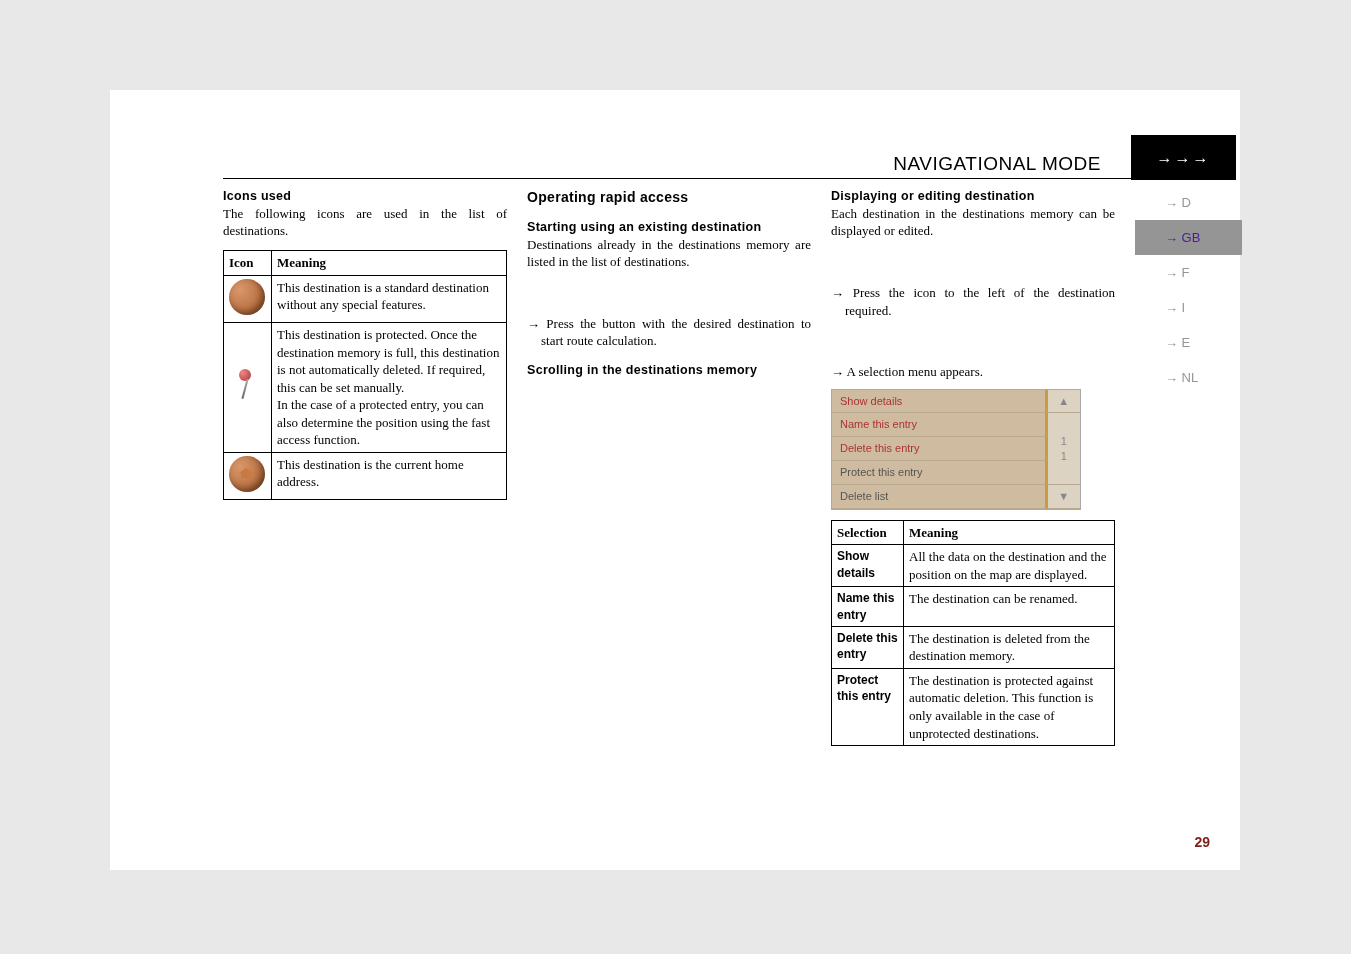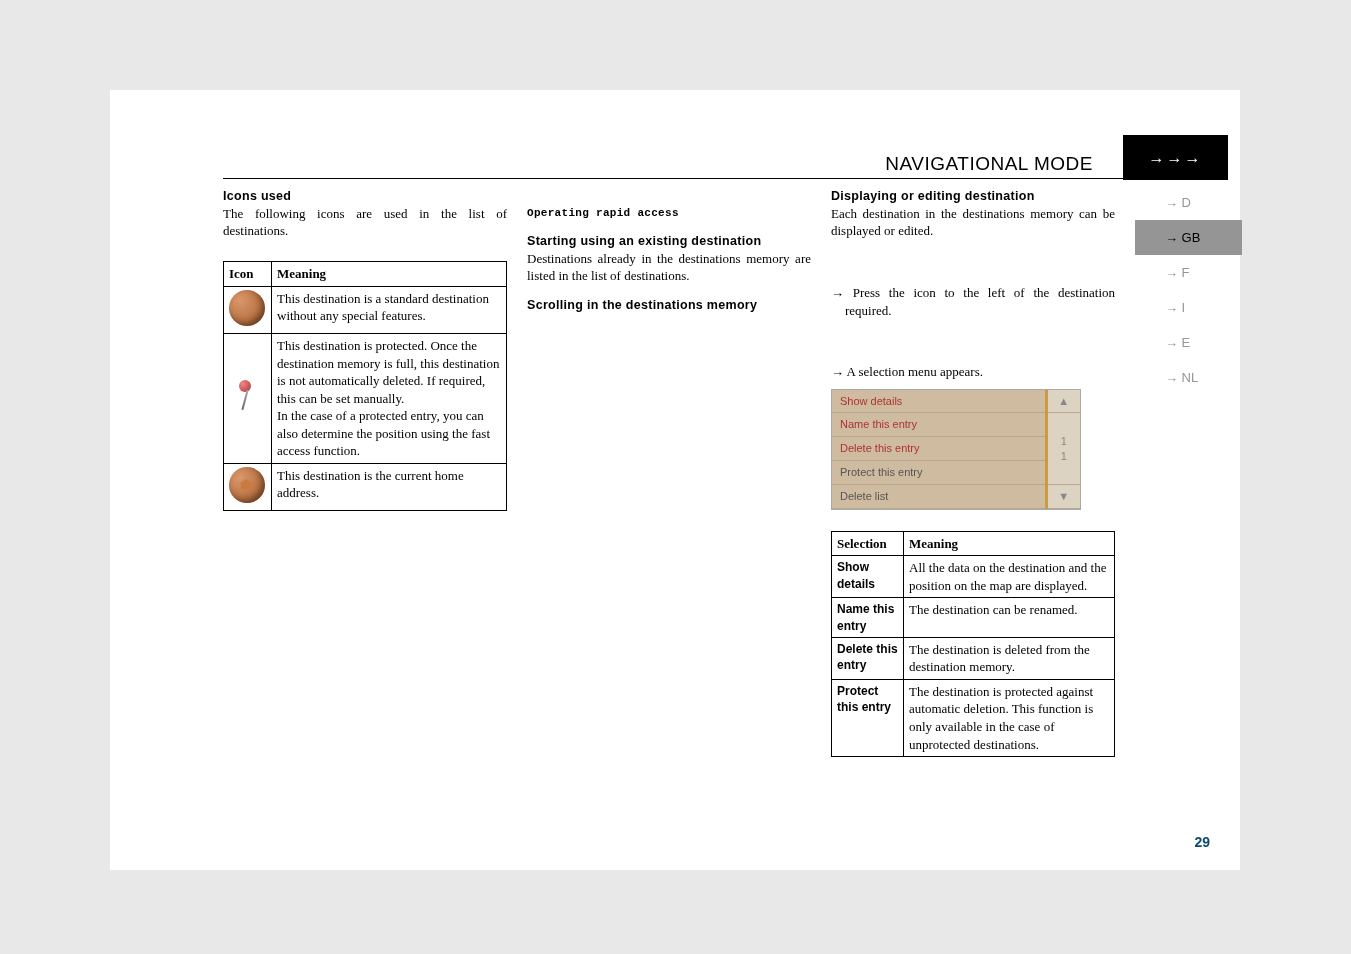--- a/index.html
+++ b/index.html
@@ -17,21 +17,21 @@
     top: 90px;
     width: 1130px;
     height: 780px;
     background: #fff;
     padding: 0;
   }
   .header-bar {
     position: absolute;
     top: 60px;
     left: 113px;
-    right: 12px;
+    right: 4px;
     height: 30px;
   }
   .section-title {
     position: absolute;
     right: 135px;
     top: 3px;
     font-family: Arial, sans-serif;
     font-size: 19px;
     letter-spacing: 0.5px;
     font-weight: 400;
@@ -65,21 +65,21 @@
   }
   .lang-item {
     height: 35px;
     line-height: 35px;
     padding-left: 30px;
     font-size: 13px;
     color: #959595;
   }
   .lang-item.active {
     background: #959595;
-    color: #000000;
+    color: #4c1d95;
   }
   .columns {
     position: absolute;
     top: 98px;
     left: 113px;
     right: 125px;
     display: flex;
     gap: 20px;
   }
   .col {
@@ -88,31 +88,30 @@
     line-height: 1.35;
     font-family: Georgia, 'Times New Roman', serif;
   }
   .sans-bold {
     font-family: Arial, sans-serif;
     font-weight: bold;
     font-size: 12.5px;
     letter-spacing: 0.3px;
   }
   .sans-bold-lg {
-    font-family: Liberation Mono, monospace;
+    font-family: Liberation Sans, sans-serif;
     font-weight: bold;
-    font-size: 11px;
+    font-size: 14px;
     letter-spacing: 0.3px;
-    margin-top: 18px;
   }
   .para { margin-bottom: 4px; text-align: justify; }
   table.icon-table, table.sel-table {
     border-collapse: collapse;
     width: 100%;
-    margin-top: 21px;
+    margin-top: 10px;
     font-family: Georgia, 'Times New Roman', serif;
     font-size: 13px;
   }
   table.icon-table td, table.icon-table th,
   table.sel-table td, table.sel-table th {
     border: 1px solid #000;
     padding: 3px 5px;
     vertical-align: top;
     text-align: left;
   }
@@ -171,21 +170,21 @@
   .screenshot tr:nth-child(2) td:first-child,
   .screenshot tr:nth-child(3) td:first-child { color: #a33; }
   .screenshot tr:nth-child(4) td:first-child,
   .screenshot tr:nth-child(5) td:first-child { color: #555; }
   .page-num {
     position: absolute;
     right: 30px;
     bottom: 20px;
     font-family: Arial, sans-serif;
     font-weight: bold;
-    color: #0c4a6e;
+    color: #7f1d1d;
     font-size: 14px;
   }
   .step { text-indent: -14px; padding-left: 14px; text-align: justify; margin-top: 44px; }
   .step-arrow { font-family: Arial; }
 </style>
 </head>
 <body>
 
 <div class="page">
 
@@ -229,20 +228,21 @@
           <td>This destination is the current home address.</td>
         </tr>
       </tbody>
         </table>
     </div>
 
     <div class="col">
       <div class="sans-bold-lg" style="margin-bottom:12px;">Operating rapid access</div>
       <div class="sans-bold">Starting using an existing destination</div>
       <div class="para">Destinations already in the destinations memory are listed in the list of destinations.</div>
+      <div class="para step"><span class="step-arrow">→</span> <span>Press the button with the desired destination to start route calculation.</span></div>
       <div style="height:8px"></div>
       <div class="sans-bold">Scrolling in the destinations memory</div>
     </div>
 
     <div class="col">
       <div class="sans-bold">Displaying or editing destination</div>
       <div class="para">Each destination in the destinations memory can be displayed or edited.</div>
       <div class="para step"><span class="step-arrow">→</span> <span>Press the icon to the left of the destination required.</span></div>
       <div class="para step"><span class="step-arrow">→</span> <span>A selection menu appears.</span></div>
 

